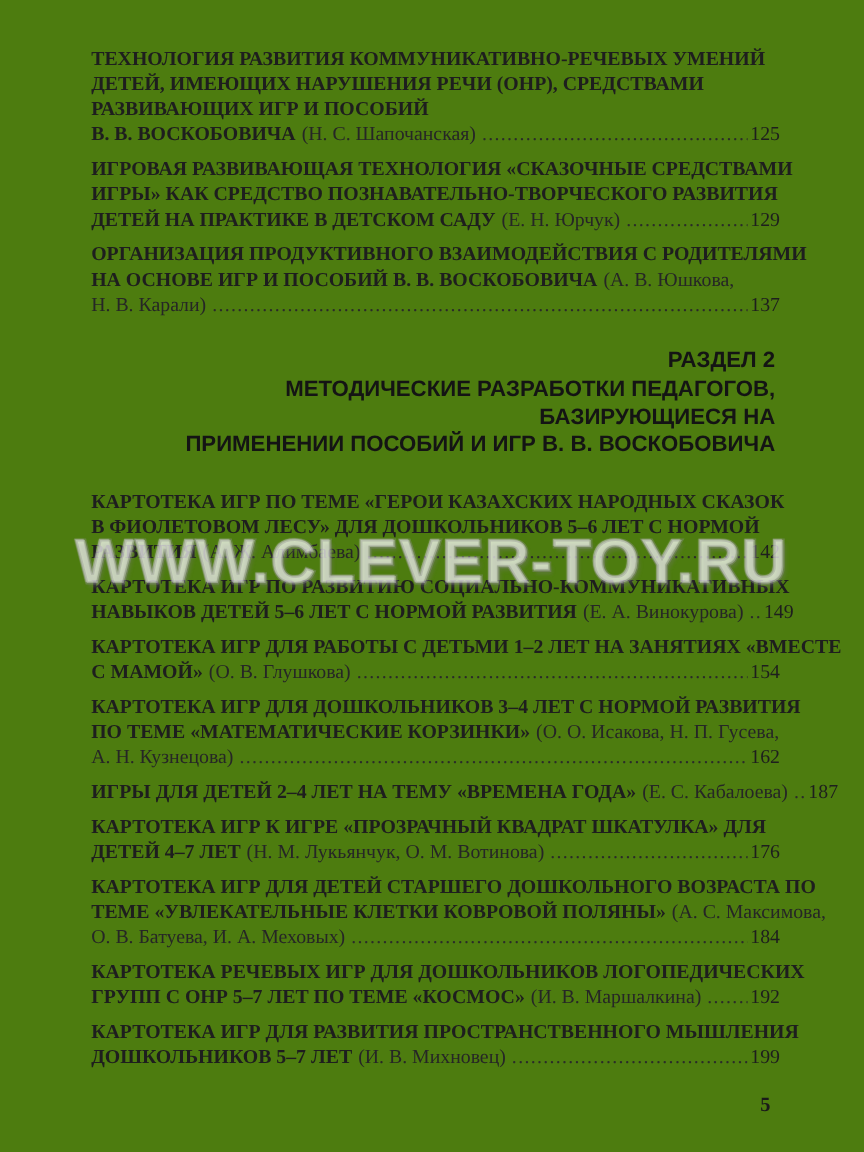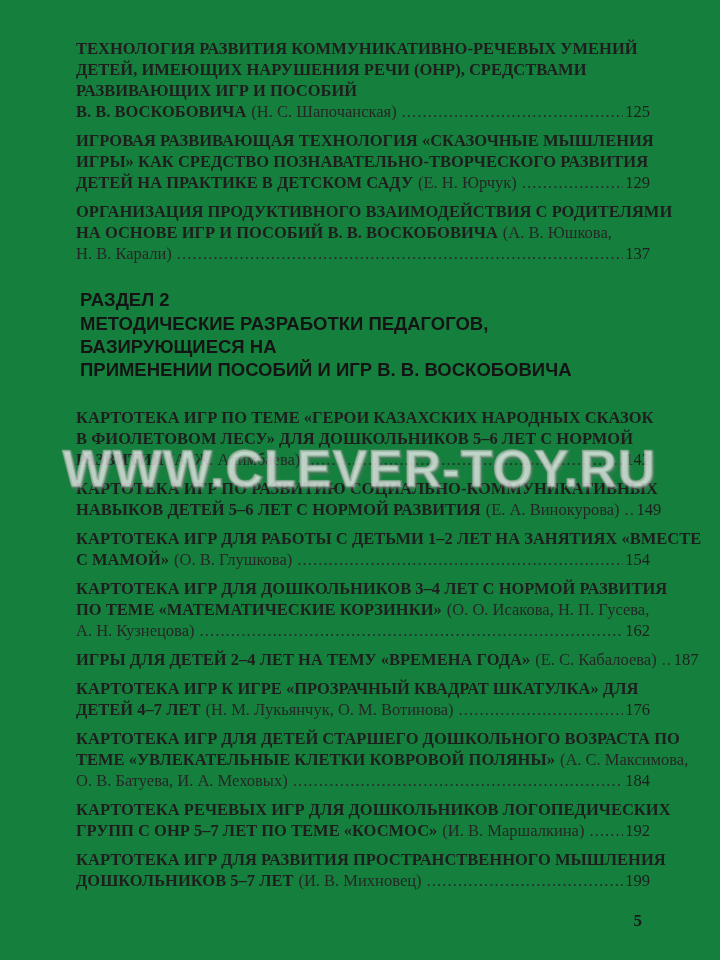--- a/index.html
+++ b/index.html
@@ -3,21 +3,21 @@
 <meta charset="utf-8">
 <title>Оглавление — стр. 5</title>
 <style>
   html, body {
     margin: 0; padding: 0;
     background: #ffffff;
   }
   .page {
     position: relative;
     width: 720px; height: 960px;
-    background: #15803d;
+    background: #4d7c0f;
     font-family: "Liberation Serif", serif;
     color: #1e1e1e;
     overflow: hidden;
     box-sizing: border-box;
   }
   .content {
     position: absolute;
     left: 76px; right: 70px; top: 38px;
   }
   
@@ -41,21 +41,21 @@
     margin: 0 2px 0 5px;
     color: #2a2a2a;
   }
   .leader::after {
     content: "........................................................................................................................................................................";
     letter-spacing: 1.1px;
   }
   .pg { font-weight: normal; color: #1e1e1e; }
   
   .section-head {
-    text-align: left;
+    text-align: right;
     font-family: "Liberation Sans", sans-serif;
     font-weight: bold;
     font-size: 18.5px;
     line-height: 23px;
     color: #141414;
     margin: 24px 4px 26px;
   }
   .kicker { margin-bottom: 1px; }
   
   .watermark {
@@ -96,21 +96,21 @@
           <div class="line"><span class="t">ДЕТЕЙ, ИМЕЮЩИХ НАРУШЕНИЯ РЕЧИ (ОНР), СРЕДСТВАМИ</span></div>
           <div class="line"><span class="t">РАЗВИВАЮЩИХ ИГР И ПОСОБИЙ</span></div>
           <div class="line last">
             <span class="t">В. В. ВОСКОБОВИЧА</span>
             <span class="a">(Н. С. Шапочанская)</span>
             <span class="leader"></span>
             <span class="pg">125</span>
           </div>
         </div>
         <div class="toc-entry">
-          <div class="line"><span class="t">ИГРОВАЯ РАЗВИВАЮЩАЯ ТЕХНОЛОГИЯ «СКАЗОЧНЫЕ МЫШЛЕНИЯ</span></div>
+          <div class="line"><span class="t">ИГРОВАЯ РАЗВИВАЮЩАЯ ТЕХНОЛОГИЯ «СКАЗОЧНЫЕ СРЕДСТВАМИ</span></div>
           <div class="line"><span class="t">ИГРЫ» КАК СРЕДСТВО ПОЗНАВАТЕЛЬНО-ТВОРЧЕСКОГО РАЗВИТИЯ</span></div>
           <div class="line last">
             <span class="t">ДЕТЕЙ НА ПРАКТИКЕ В ДЕТСКОМ САДУ</span>
             <span class="a">(Е. Н. Юрчук)</span>
             <span class="leader"></span>
             <span class="pg">129</span>
           </div>
         </div>
         <div class="toc-entry">
           <div class="line"><span class="t">ОРГАНИЗАЦИЯ ПРОДУКТИВНОГО ВЗАИМОДЕЙСТВИЯ С РОДИТЕЛЯМИ</span></div>

